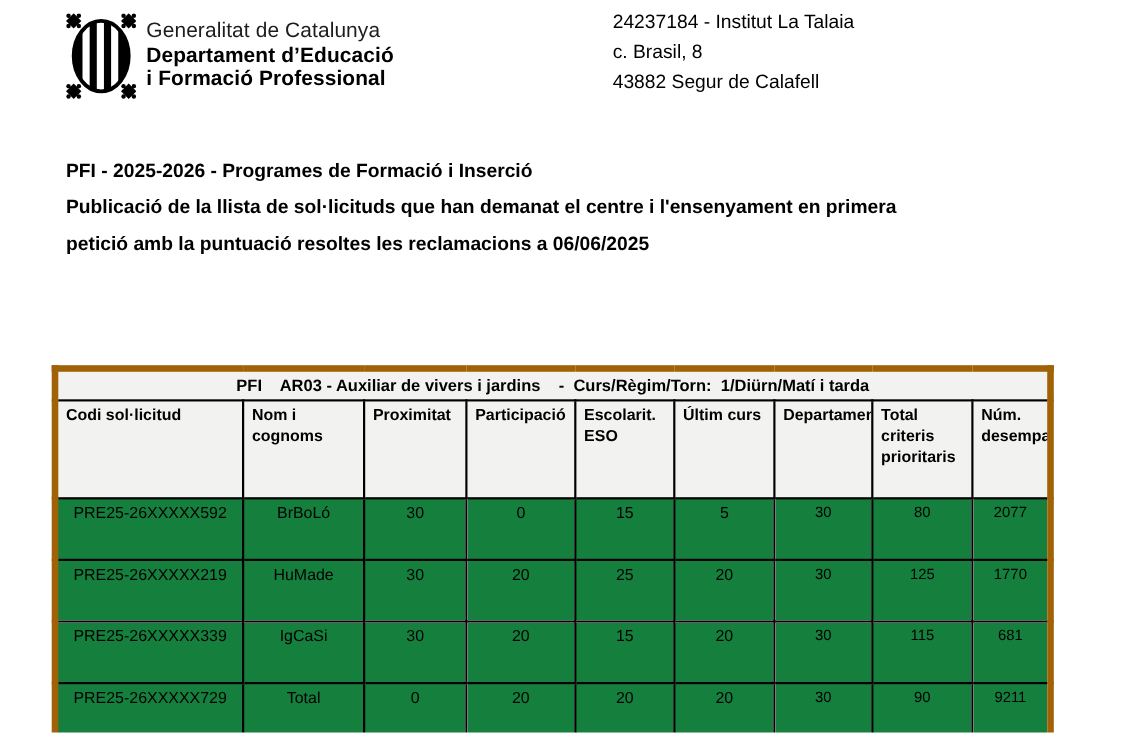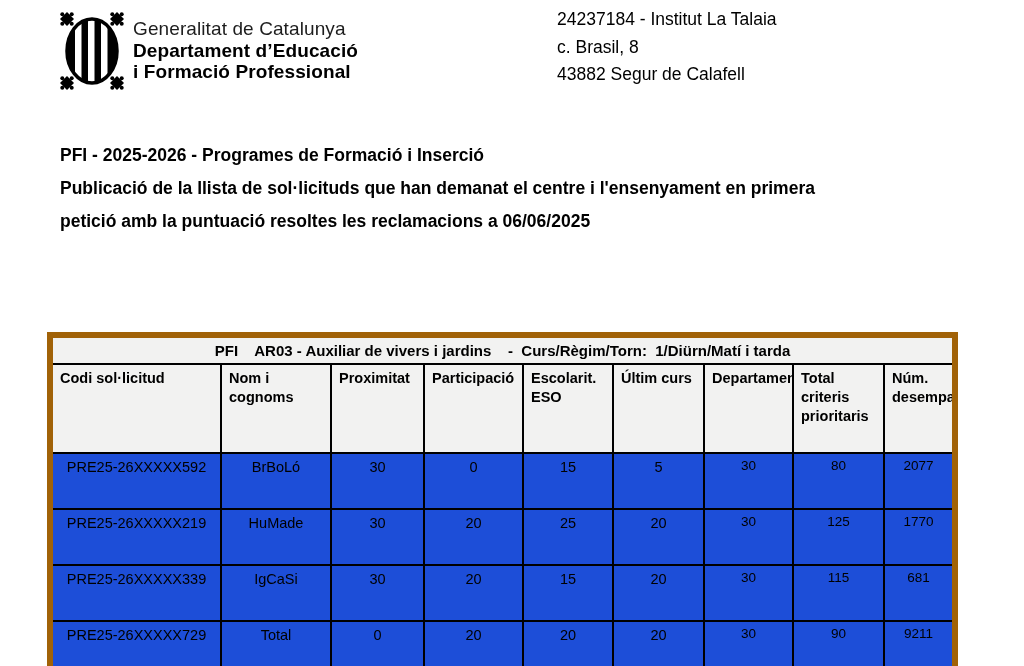--- a/index.html
+++ b/index.html
@@ -27,21 +27,21 @@
   .list-table th,.list-table td{border:2px solid #000;overflow:hidden;}
   .caption-row th{
     height:22px;background:#f2f2f1;font-weight:700;font-size:15px;
     text-align:center;vertical-align:middle;white-space:pre;padding:1px 0 2px 0;
   }
   .header-row th{
     height:71px;background:#f2f2f1;font-weight:700;font-size:14.5px;line-height:19px;
     text-align:left;vertical-align:top;padding:4px 4px 12px 7px;white-space:pre-line;
   }
   .data-row td{
-    height:49px;background:#1d4ed8;text-align:center;vertical-align:top;
+    height:49px;background:#15803d;text-align:center;vertical-align:top;
     padding-top:4px;line-height:18px;
   }
   .data-row td:nth-child(n+7){font-size:13.5px;padding-top:3px;}
 </style>
 </head>
 <body>
 
 <div class="org-block">
   <svg class="logo" viewBox="0 0 64 78" aria-hidden="true">
     <defs>

